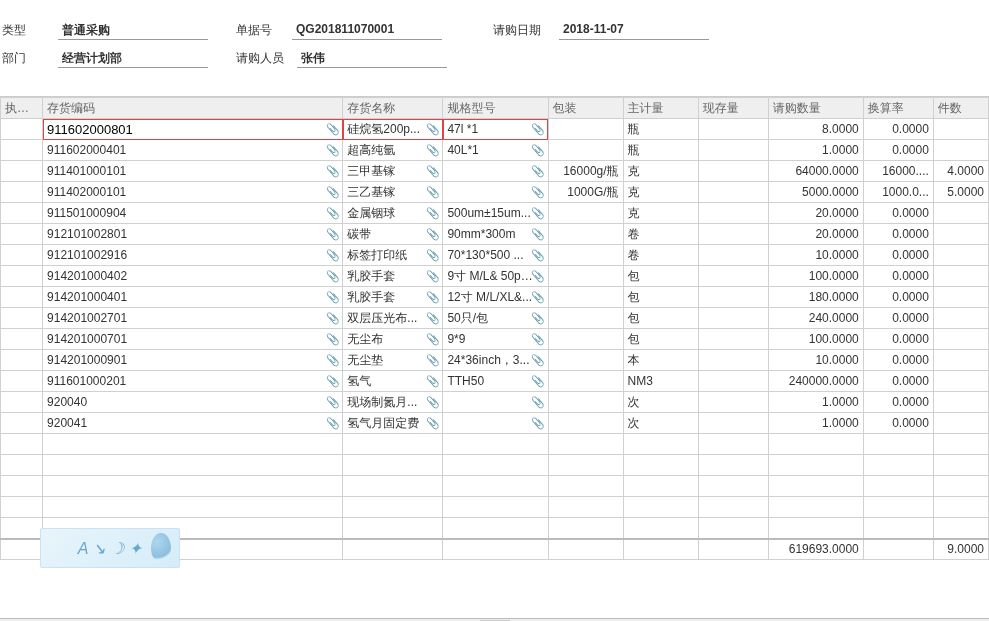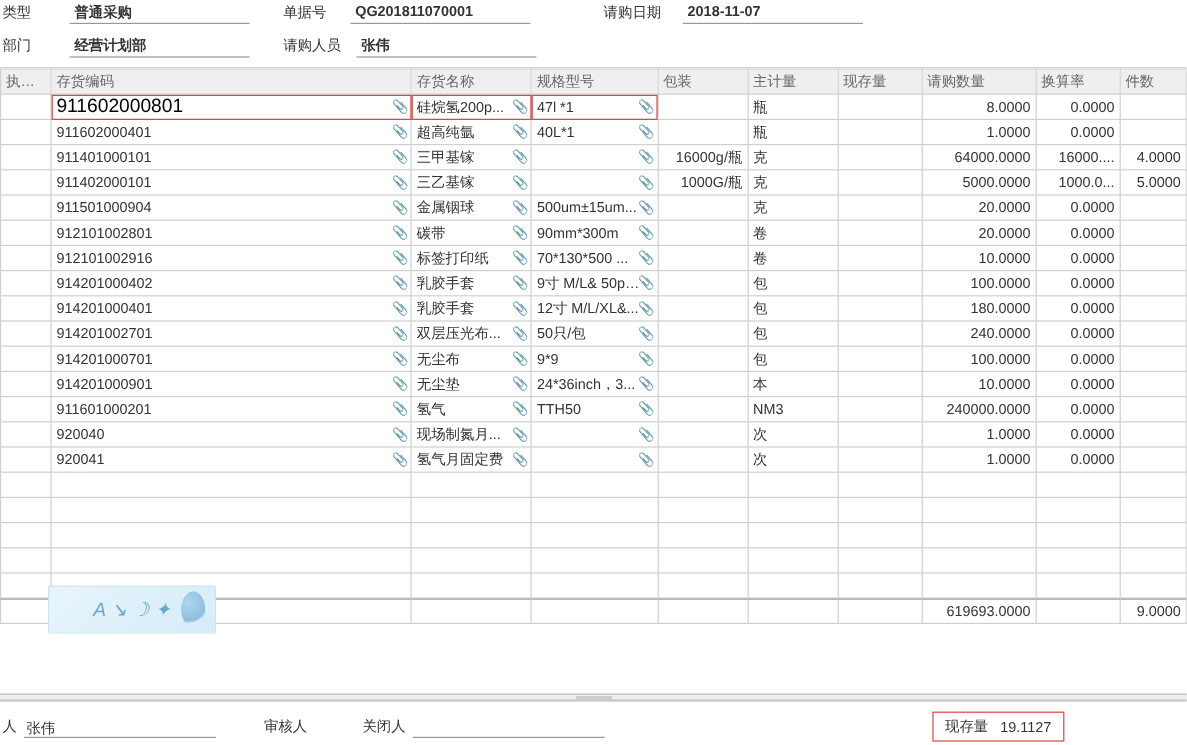--- a/index.html
+++ b/index.html
@@ -6,21 +6,21 @@
 body {
   font-family: "Microsoft YaHei", SimSun, Arial, sans-serif;
   font-size: 12px;
   background: #fff;
   color: #333;
   width: 989px;
   height: 621px;
   overflow: hidden;
 }
 .header {
-  padding: 0 2px;
+  padding: 20px 2px;
 }
 .header-row {
   display: flex;
   margin-bottom: 8px;
 }
 .header-field {
   display: flex;
   align-items: center;
   margin-right: 20px;
 }
@@ -69,21 +69,21 @@
   transform: translateY(-50%);
   color: #999;
   font-size: 11px;
 }
 td.withclip { position: relative; padding-right: 14px; text-align: left;}
 .code-cell { position: relative; }
 .code-cell input {
   width: 100%;
   border: none;
   outline: none;
-  font-size: 16px;
+  font-size: 13px;
   background: transparent;
 }
 .redbox { outline: 1px solid #d44; outline-offset: -1px; }
 .footer-row td {
   text-align: right;
   border-top: 2px solid #bbb;
 }
 .total-sep {
   height: 6px;
   background: #eee;
@@ -161,21 +161,21 @@
 <div class="header">
   <div class="header-row">
     <div class="header-field">
       <label>类型</label>
       <div class="value">普通采购</div>
     </div>
     <div class="header-field" style="margin-left:8px">
       <label>单据号</label>
       <div class="value">QG201811070001</div>
     </div>
-    <div class="header-field" style="margin-left:41px">
+    <div class="header-field" style="margin-left:31px">
       <label style="width:60px">请购日期</label>
       <div class="value">2018-11-07</div>
     </div>
   </div>
   <div class="header-row">
     <div class="header-field">
       <label>部门</label>
       <div class="value">经营计划部</div>
     </div>
     <div class="header-field" style="margin-left:8px">

